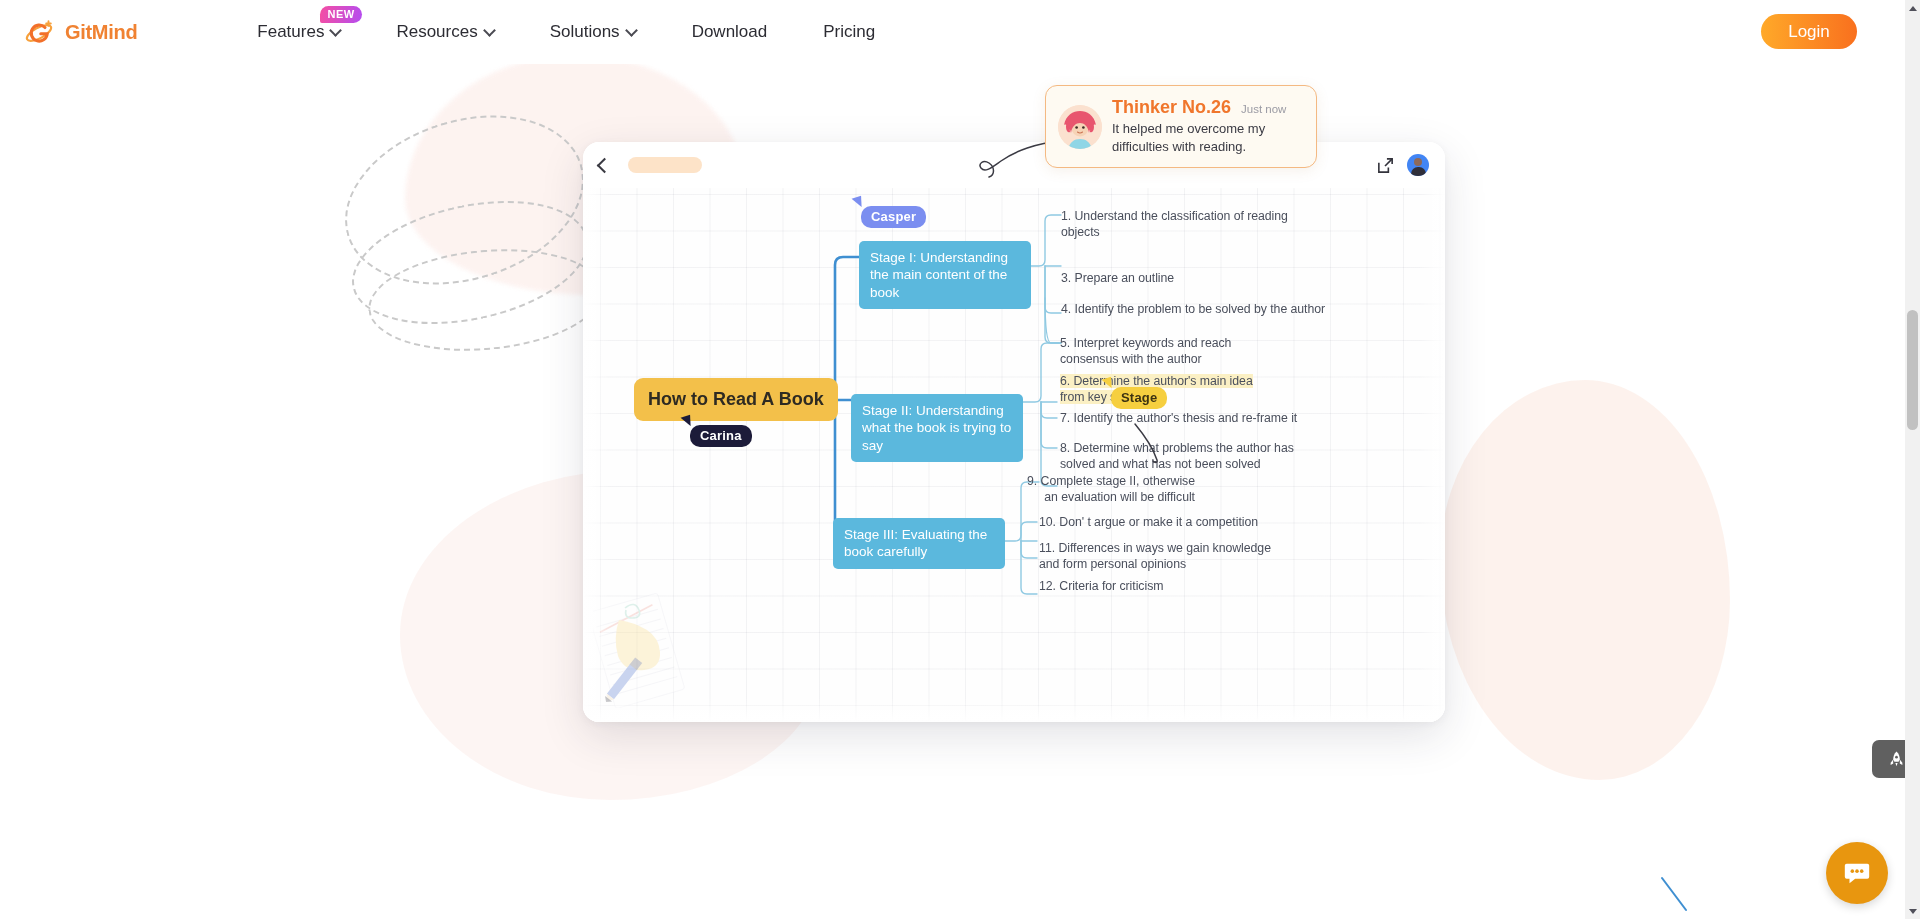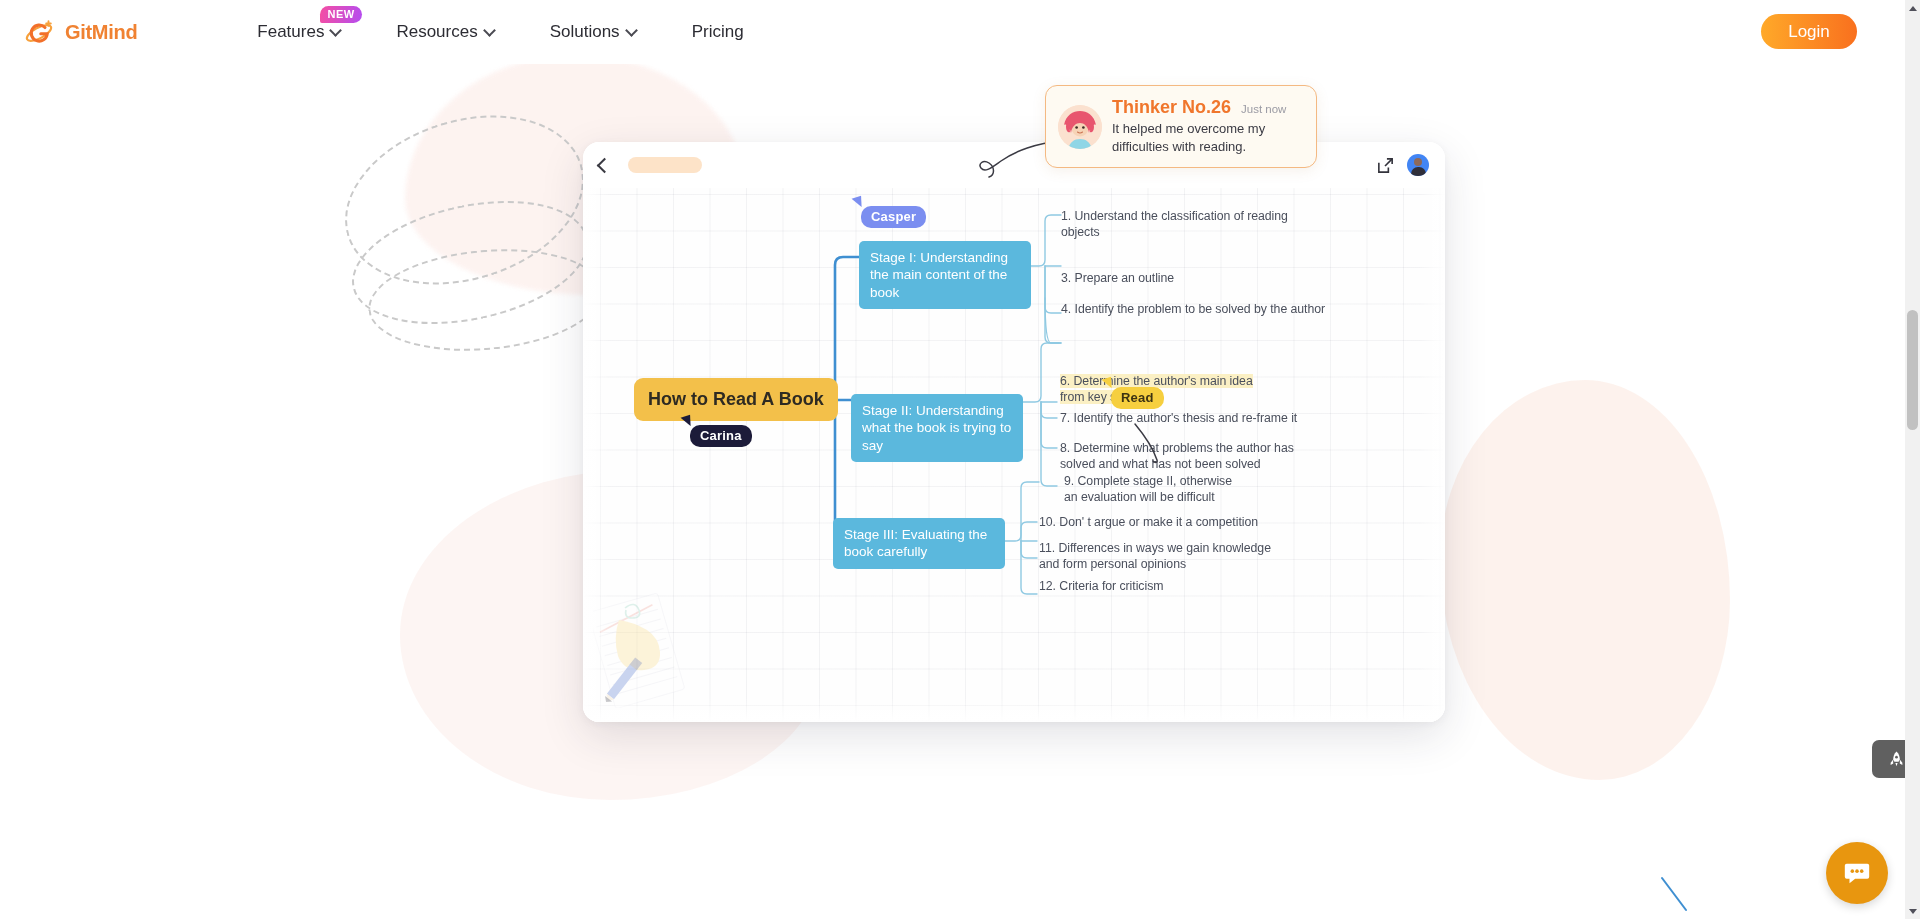--- a/index.html
+++ b/index.html
@@ -239,20 +239,23 @@
     <div class="nav-item">
       <span>Resources</span>
       <span class="chev"></span>
     </div>
 
     <div class="nav-item">
       <span>Solutions</span>
       <span class="chev"></span>
     </div>
 
+    <div class="nav-item">
+      <span>Download</span>
+    </div>
 
     <div class="nav-item">
       <span>Pricing</span>
     </div>
 
   </nav>
 
   <button class="login-btn">Login</button>
 </header>
 
@@ -325,40 +328,41 @@
 
     <div class="node node-root">How to Read A Book</div>
     <div class="node node-stage ns1">Stage I: Understanding the main content of the book</div>
     <div class="node node-stage ns2">Stage II: Understanding what the book is trying to say</div>
     <div class="node node-stage ns3">Stage III: Evaluating the book carefully</div>
 
     <div class="leaf" style="left:478px; top:20px; width:266px;"><span>1. Understand the classification of reading objects</span></div>
     <div class="leaf" style="left:478px; top:82px; width:266px;"><span>3. Prepare an outline</span></div>
     <div class="leaf" style="left:478px; top:113px; width:272px;"><span>4. Identify the problem to be solved by the author</span></div>
 
+    <div class="leaf" style="left:477px; top:147px; width:218px;"><span>5. Interpret keywords and reach consensus with the author</span></div>
     <div class="leaf hl" style="left:477px; top:185px; width:198px;"><span>6. Determine the author's main idea from key sentence</span></div>
     <div class="leaf" style="left:477px; top:222px; width:256px;"><span>7. Identify the author's thesis and re-frame it</span></div>
     <div class="leaf" style="left:477px; top:252px; width:260px;"><span>8. Determine what problems the author has solved and what has not been solved</span></div>
 
-    <div class="leaf" style="left:481px; top:285px; width:180px;"><span>9. Complete stage II, otherwise an evaluation will be difficult</span></div>
+    <div class="leaf" style="left:432px; top:285px; width:180px;text-align:right;"><span>9. Complete stage II, otherwise an evaluation will be difficult</span></div>
     <div class="leaf" style="left:456px; top:326px; width:250px;"><span>10. Don' t argue or make it a competition</span></div>
     <div class="leaf" style="left:456px; top:352px; width:252px;"><span>11. Differences in ways we gain knowledge and form personal opinions</span></div>
     <div class="leaf" style="left:456px; top:390px; width:200px;"><span>12. Criteria for criticism</span></div>
 
     <div class="cursor-tag tag-casper">
       <span class="cursor-arrow"></span>
       <span class="cursor-pill">Casper</span>
     </div>
     <div class="cursor-tag tag-carina">
       <span class="cursor-arrow"></span>
       <span class="cursor-pill">Carina</span>
     </div>
     <div class="cursor-tag tag-echo">
       <span class="cursor-arrow"></span>
-      <span class="cursor-pill">Read</span>
+      <span class="cursor-pill">Stage</span>
     </div>
 
     <svg class="check-mark" viewBox="0 0 40 42">
       <path d="M4 2 C14 14 22 26 26 38 C27 41 24 41 22 39" fill="none" stroke="#3b3b44" stroke-width="1.5" stroke-linecap="round"></path>
     </svg>
 
     <div class="canvas-fade-l"></div>
     <div class="canvas-fade-r"></div>
     <div class="canvas-fade-b"></div>
   </div>

